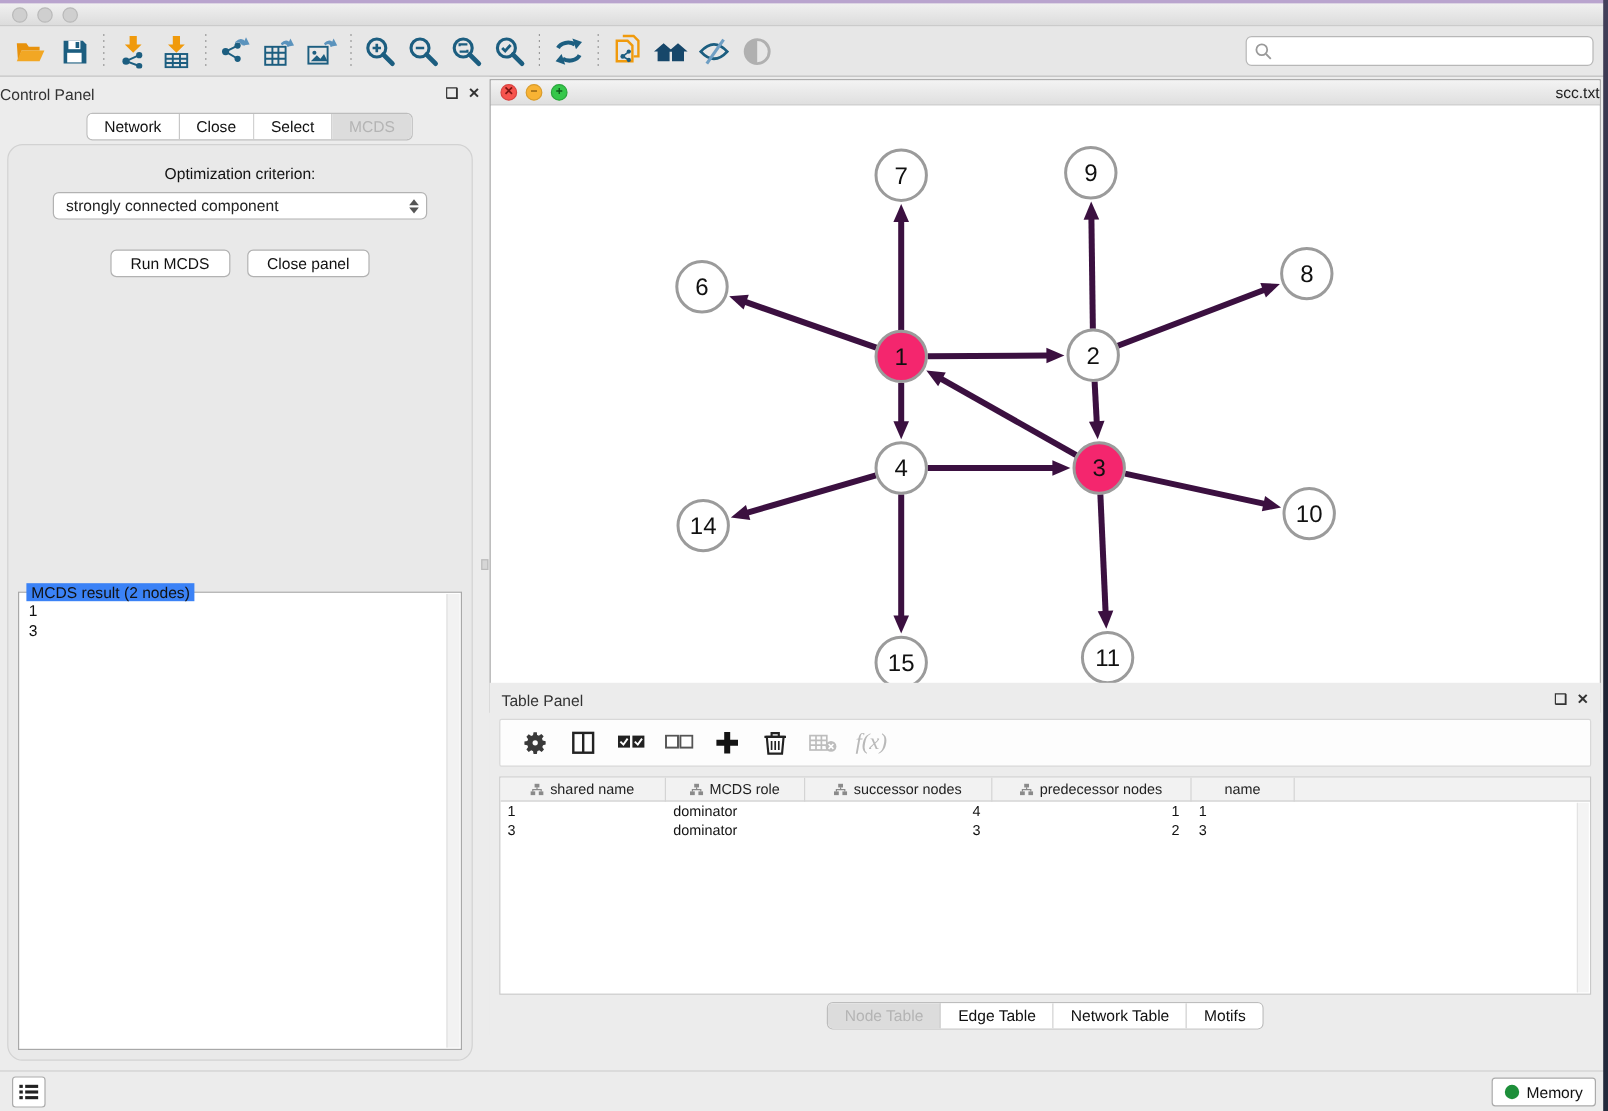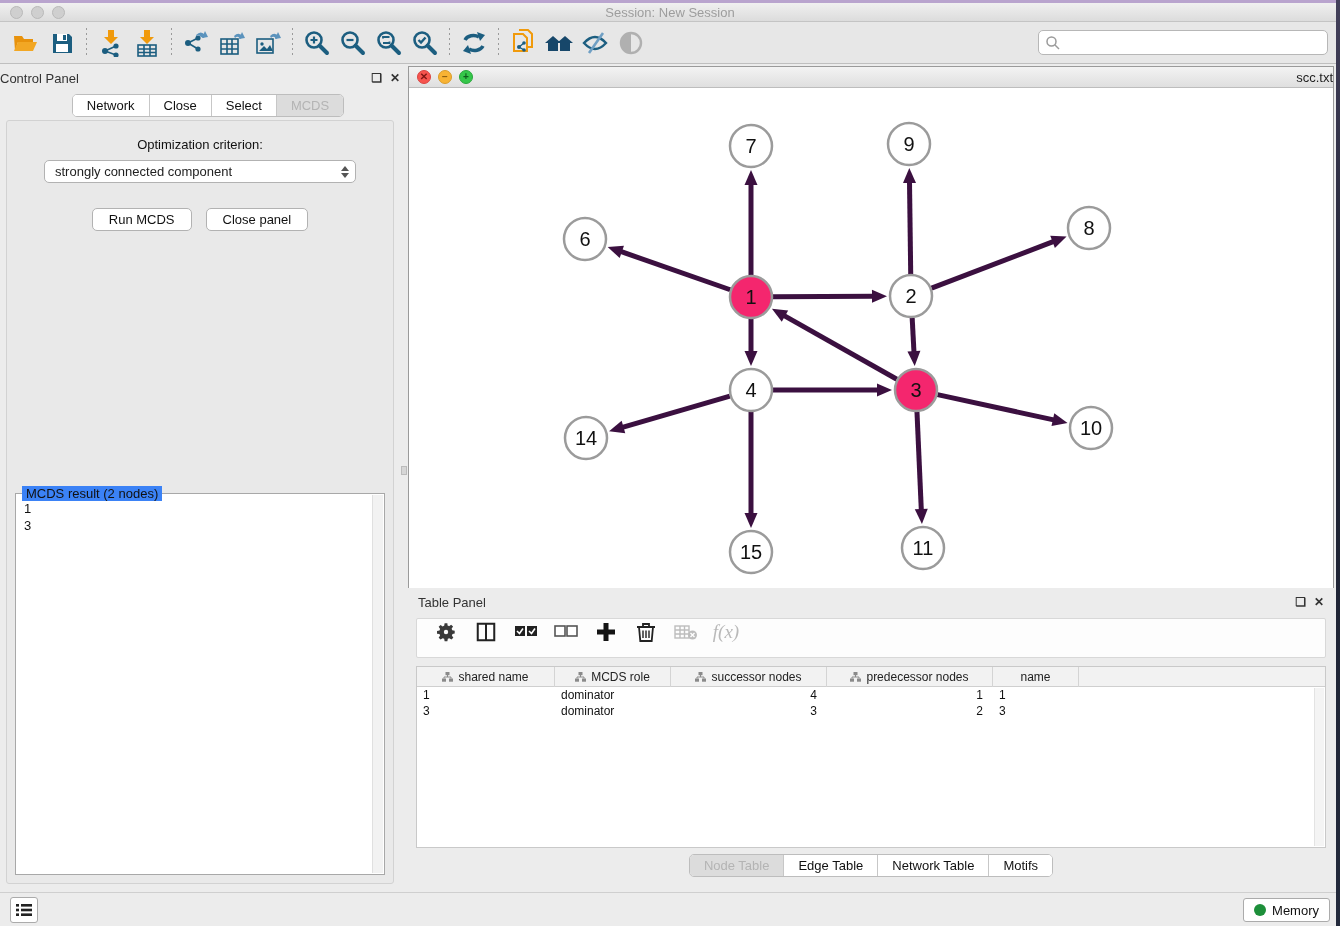--- a/index.html
+++ b/index.html
@@ -42,21 +42,21 @@
   .panel-head { height:28px; display:flex; align-items:center; padding:0 0; }
   .panel-head .ttl { font-size:13px; color:#333; }
   .panel-icons { margin-left:auto; display:flex; gap:8px; align-items:center; color:#333; }
   .pic { font-size:12px; font-weight:bold; line-height:1; cursor:default; }
   .cp-tabs { display:flex; justify-content:center; margin-top:2px;padding-left:16px; }
   .tabgroup { display:flex; border:1px solid #bdbdbd; border-radius:5px; overflow:hidden; background:#fff; }
   .tabgroup .tab { padding:3px 14px; font-size:13px; border-right:1px solid #c7c7c7; background:#fff; color:#111; }
   .tabgroup .tab:last-child { border-right:none; }
   .tabgroup .tab.active { background:#dcdcdc; color:#b4b4b4; }
   .cp-body { position:absolute; left:6px; right:6px; top:56px; bottom:8px;
-    background:#e9e9e9; border:1px solid #d2d2d2; border-radius:3px; }
+    background:#e9e9e9; border:1px solid #d2d2d2; border-radius:13px; }
   .opt-label { text-align:center; margin-top:16px; font-size:13px; color:#111; }
   .selectbox { margin:8px auto 0; width:312px; height:23px; background:#fff;
     border:1px solid #b2b2b2; border-radius:5px; display:flex; align-items:center;
     padding:0 6px 0 10px; font-size:13px; }
   .stepper { margin-left:auto; display:flex; flex-direction:column; gap:2px; }
   .stepper .up { width:0; height:0; border-left:4px solid transparent; border-right:4px solid transparent; border-bottom:5px solid #555; }
   .stepper .dn { width:0; height:0; border-left:4px solid transparent; border-right:4px solid transparent; border-top:5px solid #555; }
   .btn-row { display:flex; justify-content:center; gap:14px; margin-top:25px; }
   .pbtn { background:#fff; border:1px solid #b2b2b2; border-radius:5px;
     padding:3px 16px; font-size:13px; font-family:"Liberation Sans",sans-serif; color:#111; }
@@ -82,24 +82,24 @@
   .net-traffic { display:flex; gap:7px; margin-left:8px; z-index:2; }
   .ntl { width:14px; height:14px; border-radius:50%; display:flex; align-items:center; justify-content:center;
     font-size:10px; font-weight:bold; line-height:1; }
   .ntl.red { background:#f7544e; border:1px solid #d94442; color:#7c1412; }
   .ntl.yel { background:#f8b334; border:1px solid #d99c2b; color:#8a5d10; }
   .ntl.grn { background:#35c74a; border:1px solid #2aa63c; color:#0e5c1c; }
   .net-title { position:absolute; left:0; right:0; text-align:right; font-size:13px; color:#222; }
   .net-canvas { position:relative; width:924px; height:505px; background:#fff; overflow:hidden; }
 
   
-  .table-panel { position:absolute; left:408px; top:588px; width:926px; height:294px; background:#ececec; }
+  .table-panel { position:absolute; left:408px; top:569px; width:926px; height:294px; background:#ececec; }
   .tp-toolbar { position:absolute; left:8px; right:8px; top:30px; height:40px;
     background:#fdfdfd; border:1px solid #d8d8d8; border-radius:2px;
-    display:flex; gap:14px; padding-left:16px; }
+    display:flex; align-items:center; gap:14px; padding-left:16px; }
   .tpi { display:flex; align-items:center; justify-content:center; width:26px; height:26px; }
   .fx { font-family:"Liberation Serif",serif; font-style:italic; font-size:19px; color:#b9b9b9; }
   .tp-table { position:absolute; left:8px; right:8px; top:78px; height:182px;
     background:#fff; border:1px solid #c9c9c9; overflow:hidden; }
   .thead { display:flex; height:20px; background:#f2f2f2; border-bottom:1px solid #cfcfcf; }
   .th { display:flex; align-items:center; justify-content:center; gap:5px;
     font-size:12px; color:#222; border-right:1px solid #d4d4d4; height:20px; }
   .trow { display:flex; height:16px; font-size:12px; color:#111; }
   .td { padding:0 6px; display:flex; align-items:center; }
   .td.r { justify-content:flex-end; padding-right:10px; }
@@ -117,21 +117,20 @@
   .mem-dot { width:12px; height:12px; border-radius:50%; background:#1d8f3a; }
   svg { display:block; }
 </style>
 </head>
 <body>
 
 <div class="right-edge"></div>
 <div class="top-accent"></div>
 
 <div class="titlebar">
-  <div class="win-title">Session: New Session</div>
   <div class="traffic">
     <div class="tl"></div>
     <div class="tl"></div>
     <div class="tl"></div>
   </div>
 </div>
 
 <div class="toolbar">
   <div class="tbtn">
     <svg width="28" height="24" viewBox="0 0 28 24">

